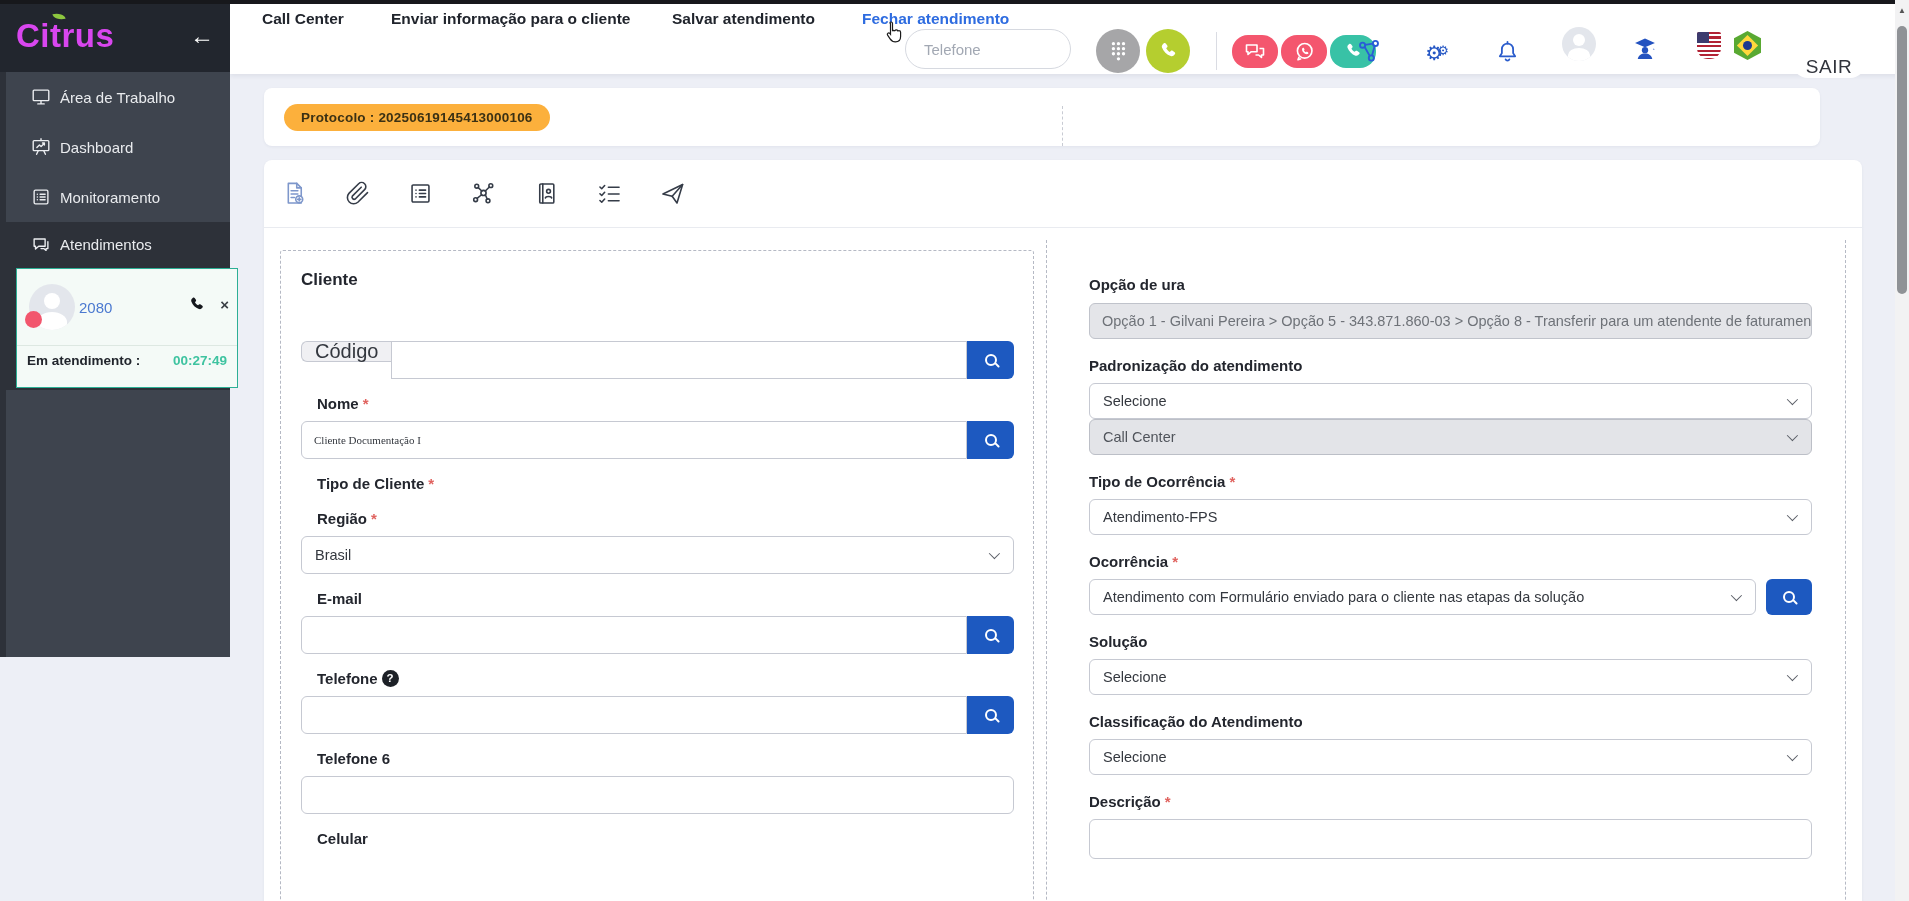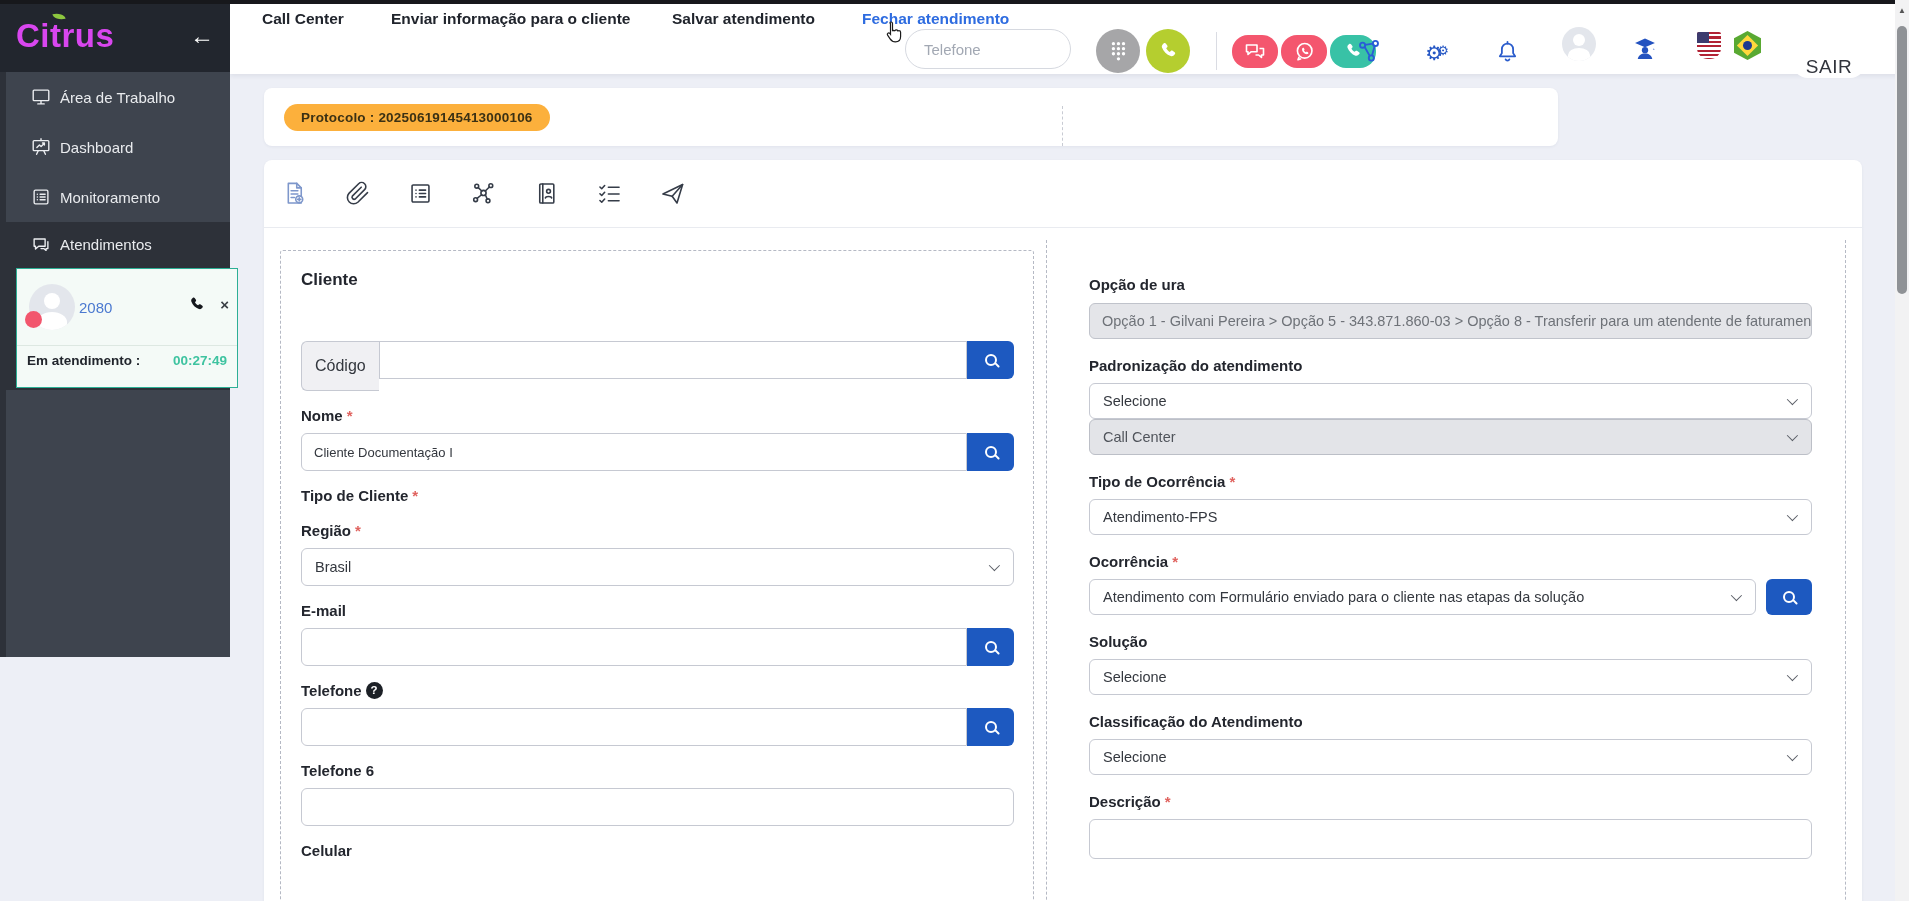--- a/index.html
+++ b/index.html
@@ -55,42 +55,42 @@
   .gear1{font-size:20px;color:#2456c4;line-height:1}
   .gear2{font-size:13px;color:#2456c4;line-height:1;margin:-6px 0 0 -6px}
   .flag-us{width:24px;height:27px;border-radius:2px 2px 11px 11px;overflow:hidden;background:repeating-linear-gradient(#b22234 0 2.2px,#fff 2.2px 4.4px);position:relative;cursor:pointer}
   .flag-us::after{content:"";position:absolute;left:0;top:0;width:12px;height:11px;background:#3c3b6e}
   .flag-br{width:27px;height:29px;background:#59a932;clip-path:polygon(50% 0,100% 25%,100% 75%,50% 100%,0 75%,0 25%);position:relative;display:flex;align-items:center;justify-content:center;cursor:pointer}
   .flag-br .dia{width:15px;height:15px;background:#ffd83d;transform:rotate(45deg)}
   .flag-br .circ{position:absolute;width:9px;height:9px;border-radius:50%;background:#1b3a8f}
   .sair-tab{position:absolute;left:1792px;top:40px;width:74px;height:38px;background:#fff;border-radius:0 0 16px 16px;display:flex;align-items:flex-end;justify-content:center;font-size:19px;color:#31343c;letter-spacing:.5px;cursor:pointer;z-index:31}
 
   
-  .proto-card{position:absolute;left:264px;top:88px;width:1294px;height:58px;background:#fff;border-radius:8px;box-shadow:0 1px 3px rgba(40,50,80,.06);z-index:10}
+  .proto-card{position:absolute;left:264px;top:88px;width:1556px;height:58px;background:#fff;border-radius:8px;box-shadow:0 1px 3px rgba(40,50,80,.06);z-index:10}
   .proto-badge{position:absolute;left:20px;top:16px;height:27px;border-radius:14px;background:#fcb03c;display:flex;align-items:center;padding:0 17px;font-size:13.5px;font-weight:800;color:#3b3114;letter-spacing:.2px}
   .proto-div{position:absolute;left:798px;top:18px;bottom:0;width:0;border-left:1px dashed #c8cbd3}
 
   
   .main-card{position:absolute;left:264px;top:160px;width:1598px;height:880px;background:#fff;border-radius:8px;box-shadow:0 1px 3px rgba(40,50,80,.06);z-index:10}
   .toolbar{height:68px;display:flex;align-items:flex-start;gap:36px;padding:20px 0 0 17px;border-bottom:1px solid #e9ebf0}
   .tool-ico{width:27px;height:27px;cursor:pointer}
   .tool-ico svg{width:27px;height:27px;stroke:#353c48;fill:none;stroke-width:1.4;stroke-linecap:round;stroke-linejoin:round}
   .tool-ico.blue svg{stroke:#7e97cb}
   .panels{display:flex;align-items:flex-start;padding:0 16px}
   .panel-left{margin-top:22px;width:767px;border:1px dashed #b5b9c4;border-radius:3px;padding:18px 19px 60px 20px;min-height:760px}
   .panel-right{margin-top:12px;margin-left:12px;width:800px;border-left:1px dashed #b5b9c4;border-right:1px dashed #b5b9c4;padding:16px 33px 60px 42px;min-height:780px}
   .panel-h{font-size:17px;font-weight:700;color:#23262e;line-height:22px}
   .fld-label{font-size:15px;font-weight:700;color:#23262e;line-height:21px;display:flex;align-items:center;gap:4px}
-  .pl .fld-label{margin:14px 0 7px}
+  .pl .fld-label{margin:14px 16px 7px}
   .pr .fld-label{margin:16px 0 7px}
   .req{color:#e0635f}
   .ctl{display:flex}
-  .txt{height:38px;border:1px solid #c6c9d2;border-radius:6px;flex:1;padding:0 12px;font-size:13px;font-family:Liberation Sans, sans-serif;color:#33373e;background:#fff;outline:none;min-width:0}
+  .txt{height:38px;border:1px solid #c6c9d2;border-radius:6px;flex:1;padding:0 12px;font-size:11px;font-family:Liberation Serif, serif;color:#33373e;background:#fff;outline:none;min-width:0}
   .with-btn .txt{border-radius:6px 0 0 6px}
-  .addon{height:50px;background:#f0f0f3;border:1px solid #c6c9d2;border-right:none;border-radius:6px 0 0 6px;display:flex;align-items:center;padding:0 13px;font-size:16px;color:#33373e}
+  .addon{height:21px;background:#f0f0f3;border:1px solid #c6c9d2;border-right:none;border-radius:6px 0 0 6px;display:flex;align-items:center;padding:0 13px;font-size:20px;color:#33373e}
   .addon + .txt{border-radius:0}
   .search-btn{width:47px;height:38px;background:#1d59c0;border:none;border-radius:0 6px 6px 0;display:flex;align-items:center;justify-content:center;cursor:pointer;flex:0 0 auto}
   .search-btn.alone{border-radius:6px;height:36px;width:46px;margin-left:10px}
   .mag{position:relative;width:12px;height:12px;border:2.4px solid #fff;border-radius:50%}
   .mag::after{content:"";position:absolute;width:6px;height:2.4px;background:#fff;transform:rotate(45deg);right:-5px;bottom:-2px;border-radius:2px}
   .select{height:36px;border:1px solid #c6c9d2;border-radius:6px;display:flex;align-items:center;justify-content:space-between;padding:0 16px 0 13px;font-size:14.5px;color:#34383f;background:#fff;cursor:pointer;flex:1;min-width:0}
   .pl .select{height:38px}
   .select span{white-space:nowrap;overflow:hidden;text-overflow:clip}
   .select.disabled{background:#e3e4e8;border-color:#bcbfc7;color:#50545b}
   .chev{width:8px;height:8px;border-right:1.7px solid #5a5e66;border-bottom:1.7px solid #5a5e66;transform:rotate(45deg) translateY(-2px);flex:0 0 auto;margin-left:10px}

